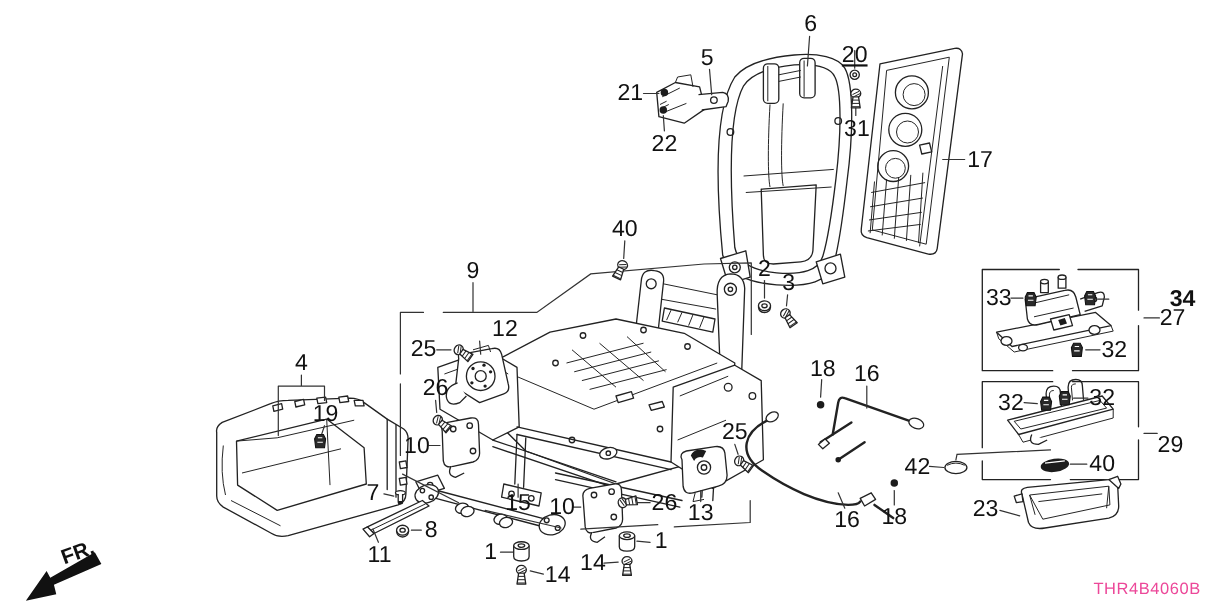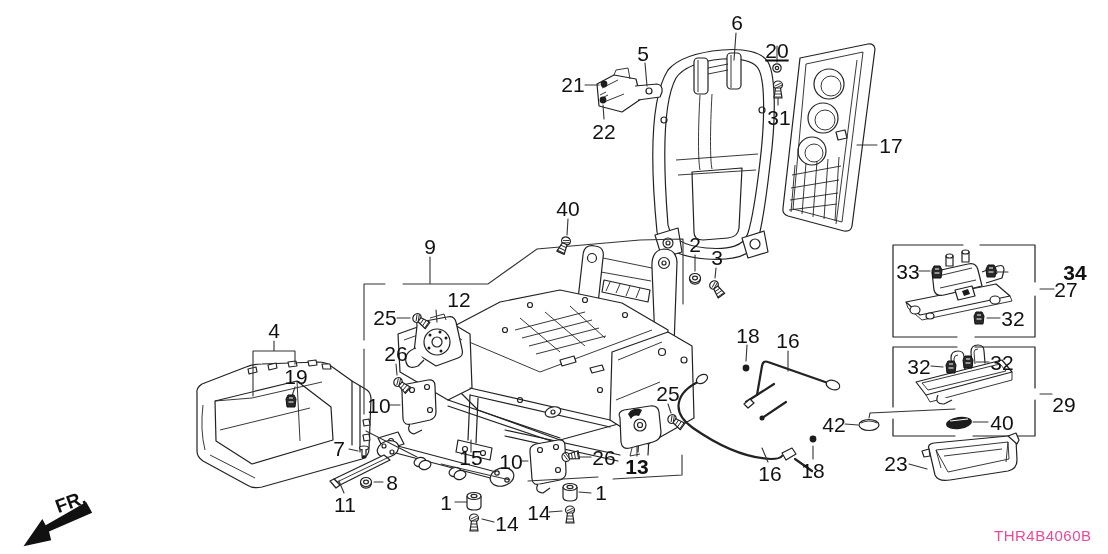--- a/index.html
+++ b/index.html
@@ -361,21 +361,21 @@
       <span class="callout" style="left: 459px; top: 299px;">12</span>
       <span class="callout" style="left: 385px; top: 317px;">25</span>
       <span class="callout" style="left: 396px; top: 353px;">26</span>
       <span class="callout" style="left: 379px; top: 405px;">10</span>
       <span class="callout" style="left: 274px; top: 330px;">4</span>
       <span class="callout" style="left: 296px; top: 376px;">19</span>
       <span class="callout" style="left: 668px; top: 393px;">25</span>
       <span class="callout" style="left: 471px; top: 429px; margin-top: 28px;">15</span>
       <span class="callout" style="left: 511px; top: 461px;">10</span>
       <span class="callout" style="left: 604px; top: 457px;">26</span>
-      <span class="callout" style="left: 637px; top: 466px; font-weight: bold;">13</span>
+      <span class="callout" style="left: 637px; top: 466px;">13</span>
       <span class="callout" style="left: 339px; top: 448px;">7</span>
       <span class="callout" style="left: 392px; top: 482px;">8</span>
       <span class="callout" style="left: 345px; top: 504px; text-align: center;">11</span>
       <span class="callout" style="left: 446px; top: 502px;">1</span>
       <span class="callout" style="left: 507px; top: 523px;">14</span>
       <span class="callout" style="left: 539px; top: 512px;">14</span>
       <span class="callout" style="left: 601px; top: 492px;">1</span>
       <span class="callout" style="left: 748px; top: 335px;">18</span>
       <span class="callout" style="left: 788px; top: 340px;">16</span>
       <span class="callout" style="left: 770px; top: 473px;">16</span>

